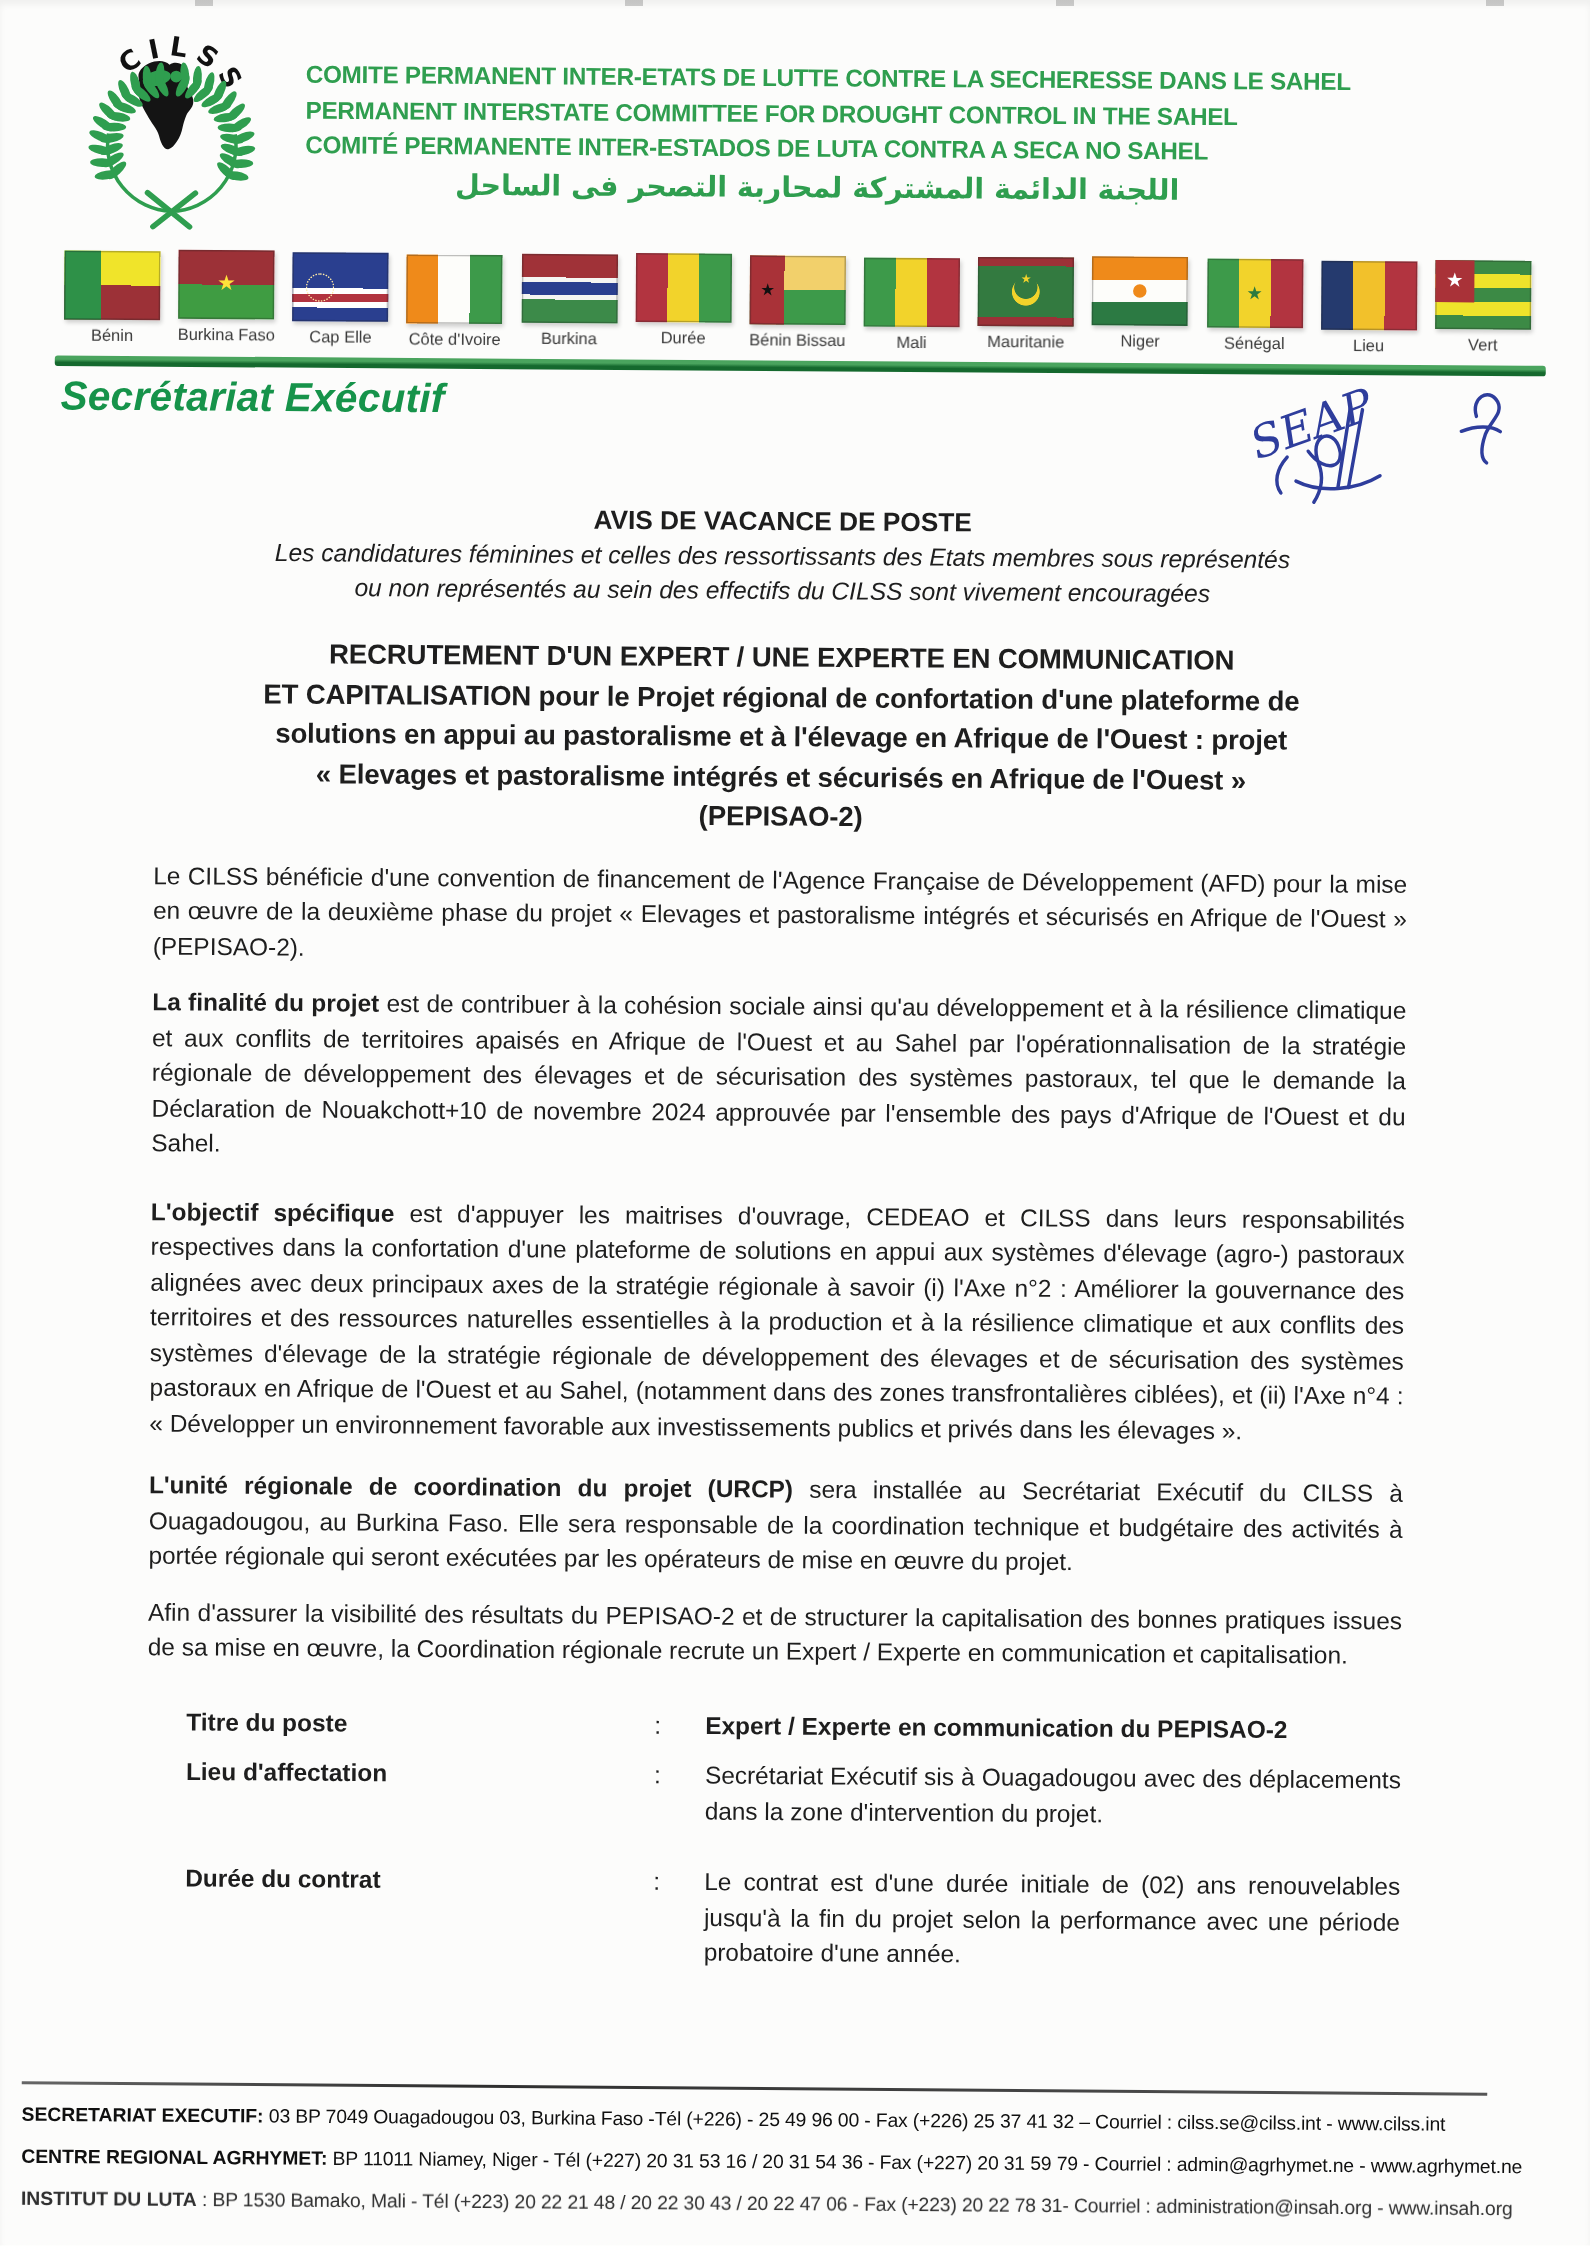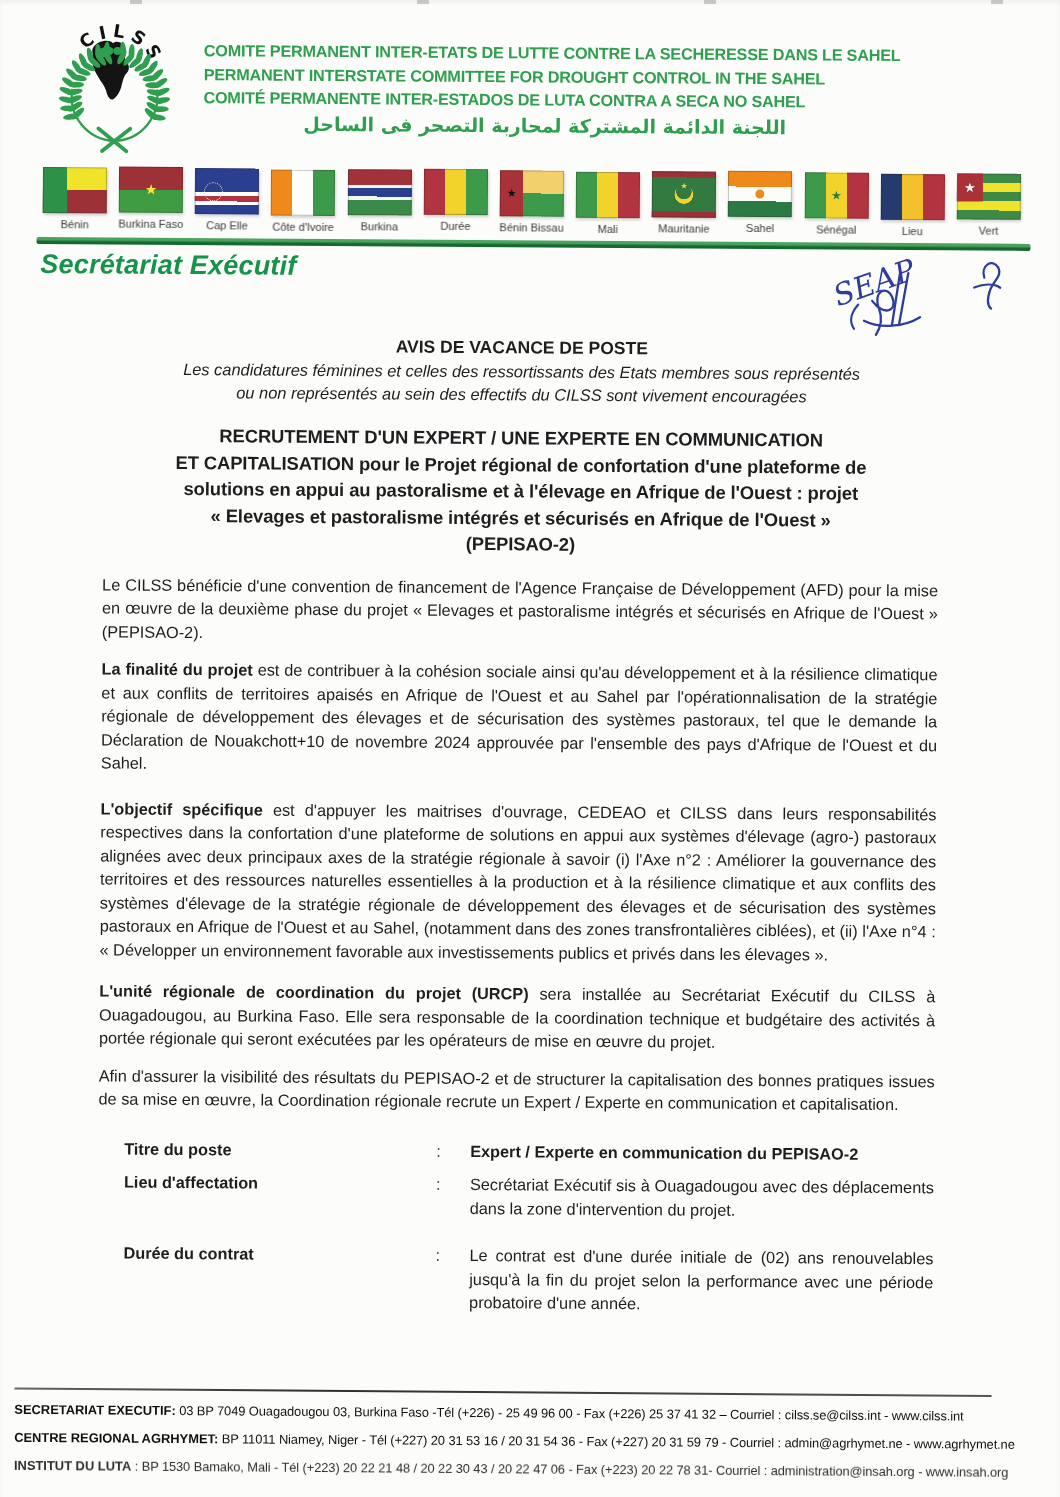--- a/index.html
+++ b/index.html
@@ -200,21 +200,21 @@
         <div class="flag-item">
           <div class="flag flag--mali"></div>
           <div class="flag-label">Mali</div>
         </div>
         <div class="flag-item">
           <div class="flag flag--mauritanie"></div>
           <div class="flag-label">Mauritanie</div>
         </div>
         <div class="flag-item">
           <div class="flag flag--niger"></div>
-          <div class="flag-label">Sahel</div>
+          <div class="flag-label">Niger</div>
         </div>
         <div class="flag-item">
           <div class="flag flag--senegal"></div>
           <div class="flag-label">Sénégal</div>
         </div>
         <div class="flag-item">
           <div class="flag flag--tchad"></div>
           <div class="flag-label">Lieu</div>
         </div>
         <div class="flag-item">

